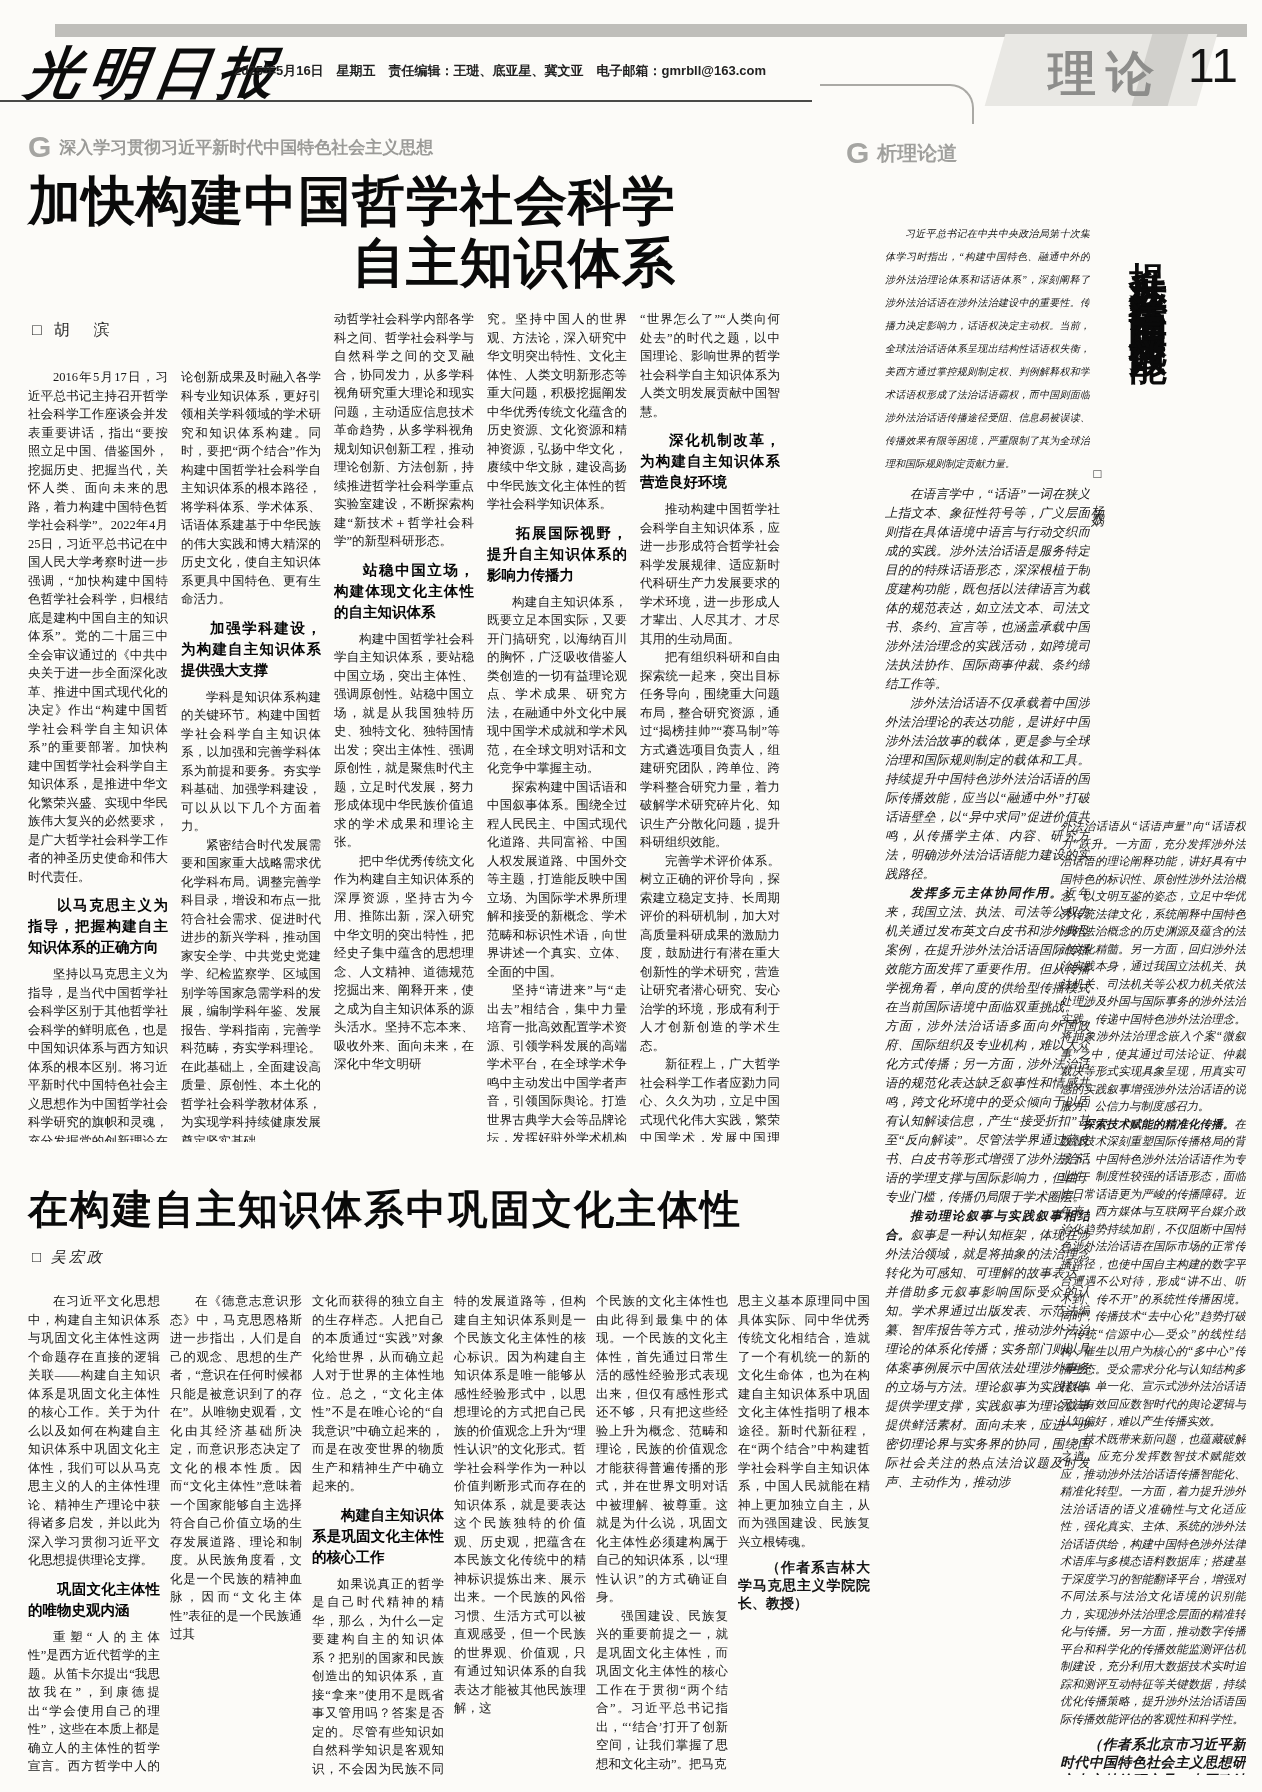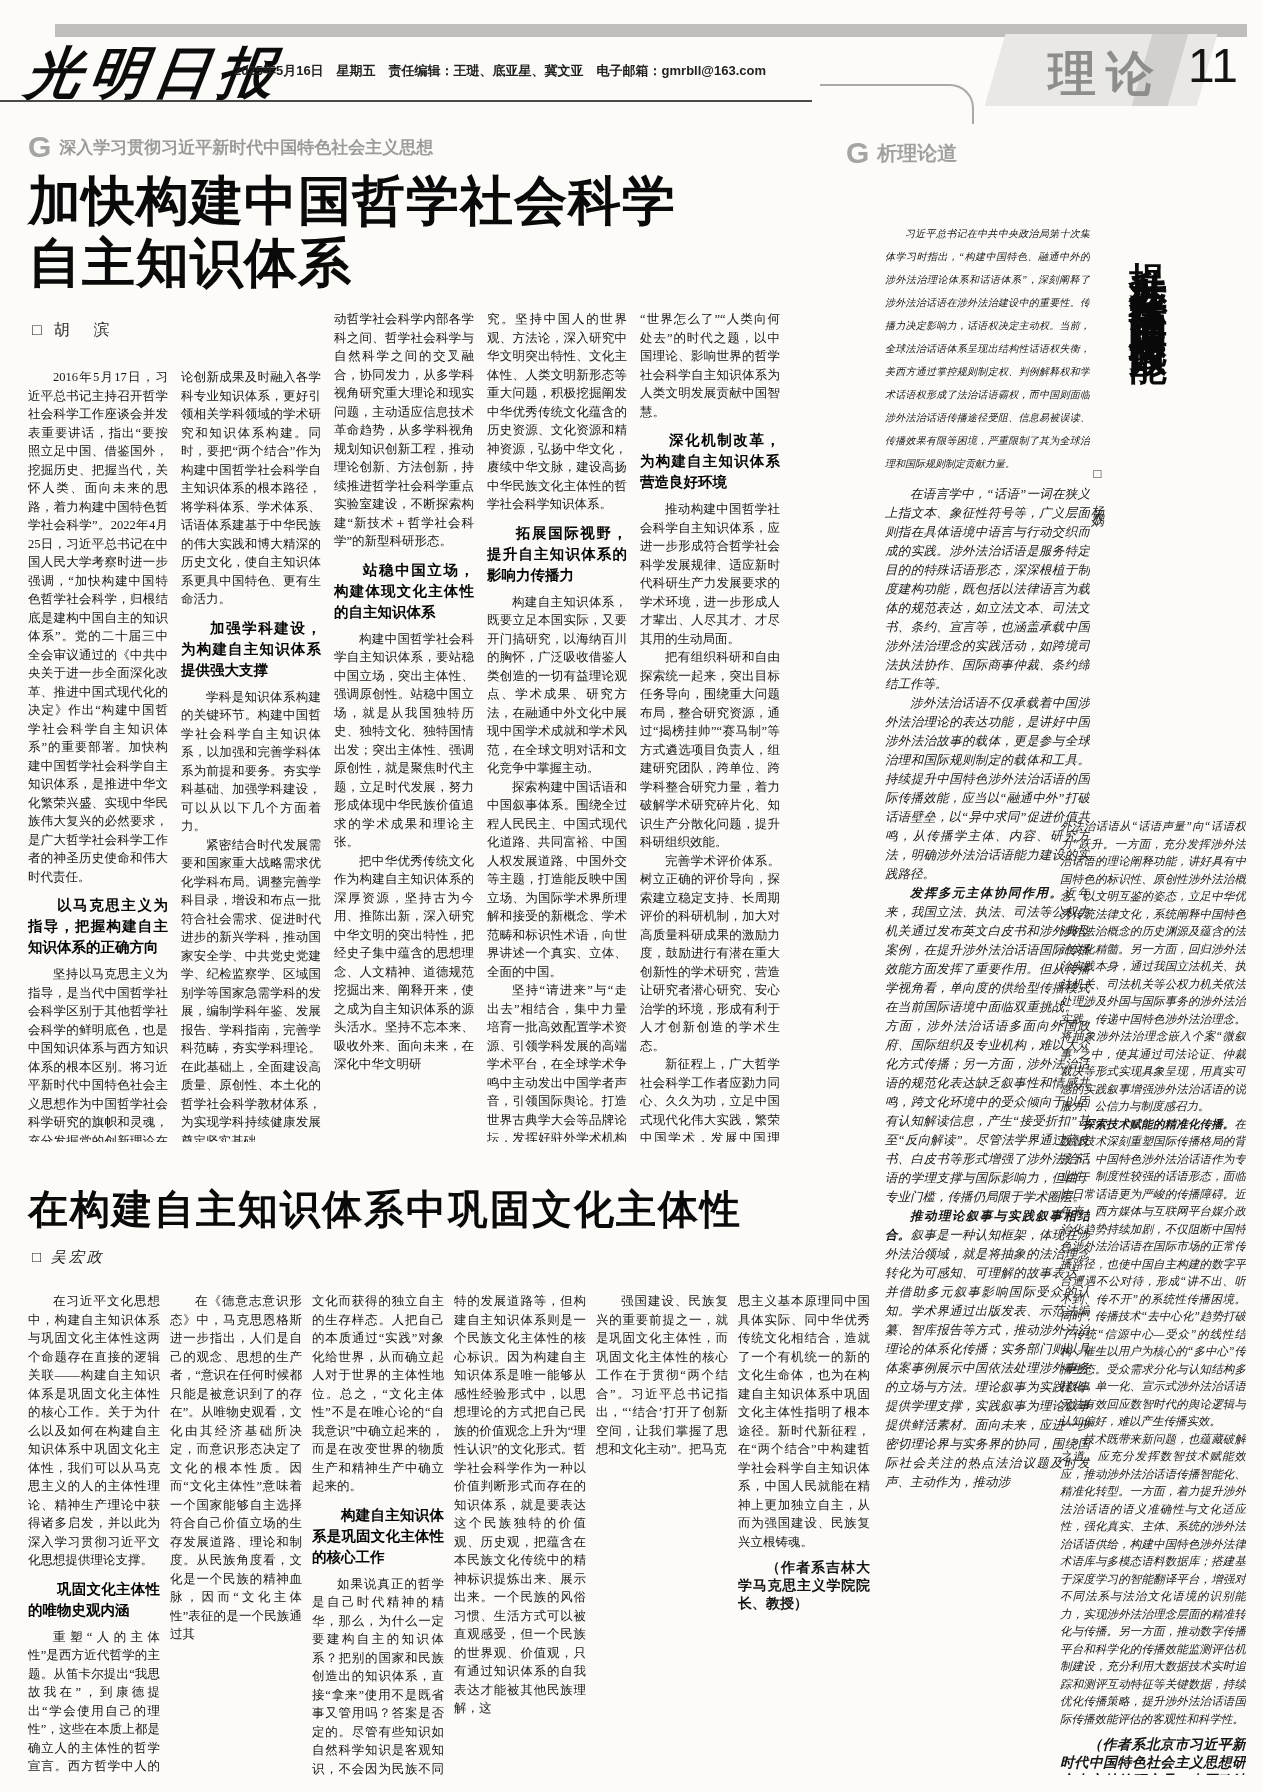--- a/index.html
+++ b/index.html
@@ -22,21 +22,21 @@
   
   .g-logo{display:inline-block;font-family:"Liberation Sans",sans-serif;font-weight:800;
       color:#a5a5a2;font-size:30px;line-height:30px;vertical-align:middle;margin-right:8px;}
   .eyebrow-text{font-family:"Liberation Sans",sans-serif;font-weight:800;color:#9b9b98;
       font-size:17px;vertical-align:middle;}
   #main-eyebrow{left:28px;top:132px;}
   #sidebar-eyebrow{left:846px;top:138px;}
   #sidebar-eyebrow .eyebrow-text{font-size:20px;color:#a0a09d;}
   
   #main-title{left:28px;top:170px;font-size:53px;line-height:62px;font-weight:800;
-      letter-spacing:1px;color:#0a0a0a;}
+      letter-spacing:1px;color:#0a0a0a;text-align:right;}
   #main-byline{left:32px;top:320px;font-size:16px;letter-spacing:4px;color:#1d1d1d;text-align:right;}
   .col{position:absolute;text-align:justify;overflow:hidden;}
   .main-col{width:140px;font-size:12.5px;line-height:18.5px;}
   #mcol1{left:28px; top:368px;height:774px;}
   #mcol2{left:181px;top:368px;height:774px;}
   #mcol3{left:334px;top:310px;height:832px;}
   #mcol4{left:487px;top:310px;height:832px;}
   #mcol5{left:640px;top:310px;height:832px;}
   .para{margin:0;text-indent:2em;}
   .para.pc{text-indent:0;}
@@ -147,20 +147,21 @@
     </div>
   <div class="col bottom-col" id="bcol3">
       <p class="para pc">文化而获得的独立自主的生存样态。人把自己的本质通过“实践”对象化给世界，从而确立起人对于世界的主体性地位。总之，“文化主体性”不是在唯心论的“自我意识”中确立起来的，而是在改变世界的物质生产和精神生产中确立起来的。</p>
       <h3 class="sub">构建自主知识体系是巩固文化主体性的核心工作</h3>
       <p class="para">如果说真正的哲学是自己时代精神的精华，那么，为什么一定要建构自主的知识体系？把别的国家和民族创造出的知识体系，直接“拿来”使用不是既省事又管用吗？答案是否定的。尽管有些知识如自然科学知识是客观知识，不会因为民族不同而不同——我们不能把“微积分”区分为“中国微积分”和“西方微积分”，数学逻辑是人类共有的。但哲学社会科学知识具有鲜明的民族性，不同民族具有不同的历史文化传统，也形成了各自独</p>
     </div>
   <div class="col bottom-col" id="bcol4">
       <p class="para pc">特的发展道路等，但构建自主知识体系则是一个民族文化主体性的核心标识。因为构建自主知识体系是唯一能够从感性经验形式中，以思想理论的方式把自己民族的价值观念上升为“理性认识”的文化形式。哲学社会科学作为一种以价值判断形式而存在的知识体系，就是要表达这个民族独特的价值观、历史观，把蕴含在本民族文化传统中的精神标识提炼出来、展示出来。一个民族的风俗习惯、生活方式可以被直观感受，但一个民族的世界观、价值观，只有通过知识体系的自我表达才能被其他民族理解，这</p>
     </div>
   <div class="col bottom-col" id="bcol5">
+      <p class="para pc">个民族的文化主体性也由此得到最集中的体现。一个民族的文化主体性，首先通过日常生活的感性经验形式表现出来，但仅有感性形式还不够，只有把这些经验上升为概念、范畴和理论，民族的价值观念才能获得普遍传播的形式，并在世界文明对话中被理解、被尊重。这就是为什么说，巩固文化主体性必须建构属于自己的知识体系，以“理性认识”的方式确证自身。</p>
       <p class="para">强国建设、民族复兴的重要前提之一，就是巩固文化主体性，而巩固文化主体性的核心工作在于贯彻“两个结合”。习近平总书记指出，“‘结合’打开了创新空间，让我们掌握了思想和文化主动”。把马克</p>
     </div>
   <div class="col bottom-col" id="bcol6">
       <p class="para pc">思主义基本原理同中国具体实际、同中华优秀传统文化相结合，造就了一个有机统一的新的文化生命体，也为在构建自主知识体系中巩固文化主体性指明了根本途径。新时代新征程，在“两个结合”中构建哲学社会科学自主知识体系，中国人民就能在精神上更加独立自主，从而为强国建设、民族复兴立根铸魂。</p>
       <p class="attr">（作者系吉林大学马克思主义学院院长、教授）</p>
     </div>
 
 </div>
 
 </body></html>

